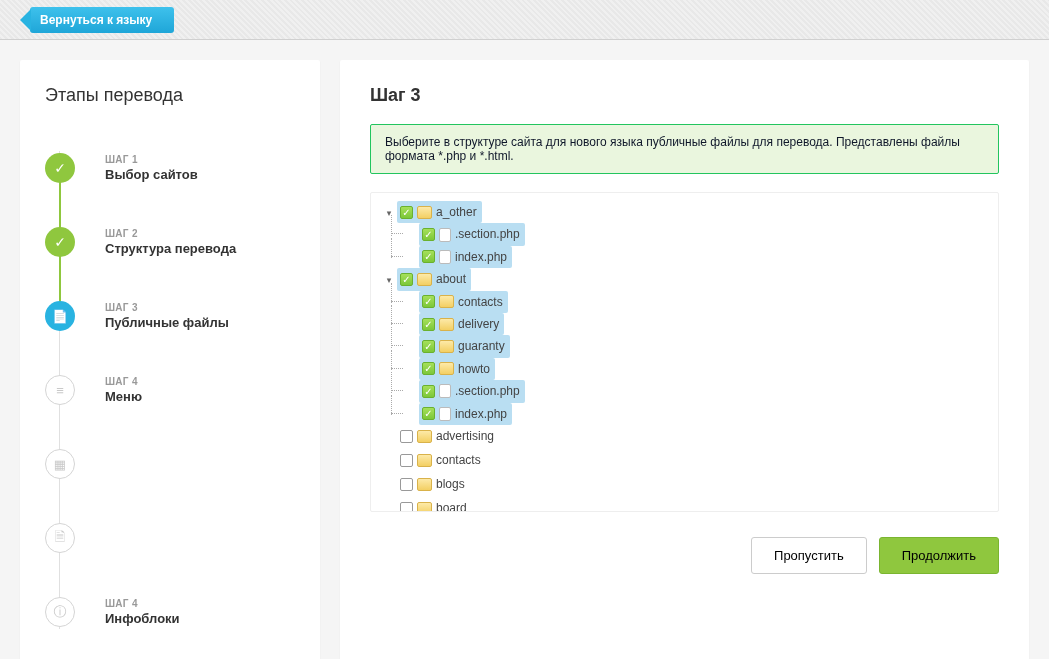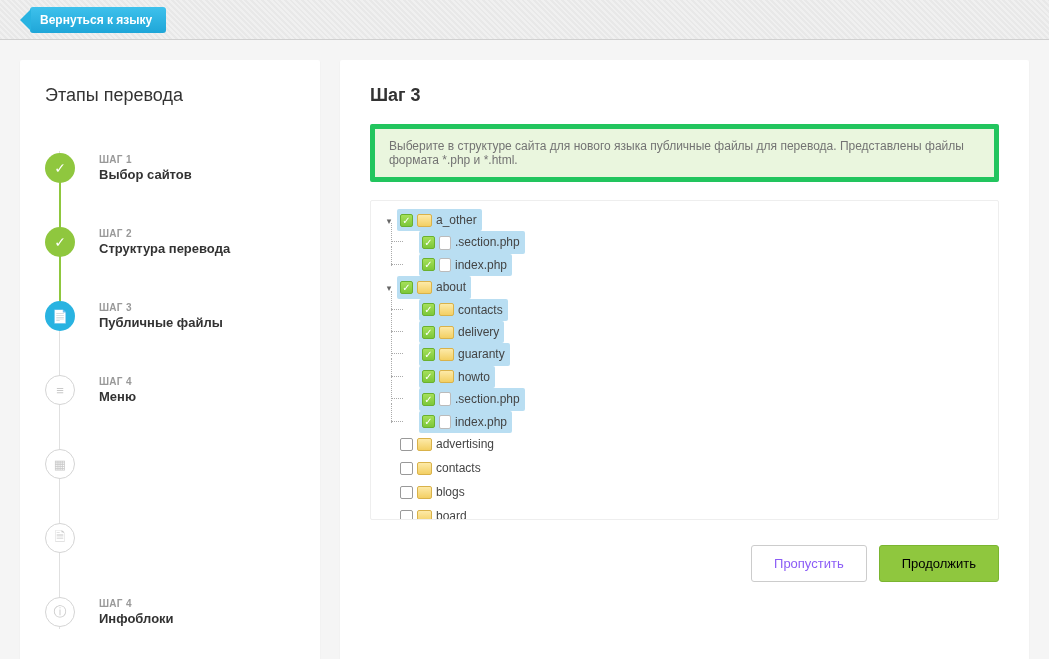--- a/index.html
+++ b/index.html
@@ -16,21 +16,21 @@
     display: flex;
     align-items: center;
     padding: 0 20px;
   }
   .back-btn {
     position: relative;
     background: linear-gradient(#3ec1ec, #1fa6d8);
     color: #fff;
     font-size: 12px;
     font-weight: bold;
-    padding: 6px 14px 6px 10px;
+    padding: 6px 22px 6px 10px;
     border-radius: 3px;
     cursor: pointer;
     margin-left: 10px;
   }
   .back-btn::before {
     content: "";
     position: absolute;
     left: -10px; top: 2px;
     width: 0; height: 0;
     border-top: 11px solid transparent;
@@ -62,21 +62,21 @@
     position: absolute;
     left: 14px;
     top: 20px;
     bottom: 20px;
     width: 1px;
     background: #e0e0e0;
   }
   .step {
     display: flex;
     align-items: center;
-    gap: 24px;
+    gap: 30px;
     position: relative;
     padding: 22px 0;
   }
   .step-circle {
     width: 30px; height: 30px;
     border-radius: 50%;
     display: flex;
     align-items: center;
     justify-content: center;
     z-index: 1;
@@ -103,22 +103,22 @@
   .main {
     flex: 1;
     padding: 25px 30px 25px 30px;
     display:flex;
     flex-direction:column;
     min-height: 600px;
   }
   .main h2 { font-size: 18px; font-weight: bold; margin-bottom: 18px; }
   .hint {
     background: #eaf6de;
-    color: #737373;
-    border: 5px solid #22c55e;
+    color: #0f172a;
+    border: 1px solid #22c55e;
     padding: 10px 14px;
     font-size: 12px;
     border-radius: 2px;
     margin-bottom: 18px;
   }
   .tree-area {
     flex: 1;
     border: 1px solid #eee;
     border-radius: 2px;
     padding: 8px 6px;
@@ -168,21 +168,21 @@
     justify-content:flex-end;
     gap: 12px;
     margin-top: 25px;
   }
   .btn {
     padding: 10px 22px;
     border-radius: 3px;
     font-size: 13px;
     cursor: pointer;
   }
-  .btn-secondary { background:#fff; border:1px solid #ccc; color:#8b5cf6; }
+  .btn-secondary { background:#fff; border:1px solid #ccc; color:#000000; }
   .btn-primary { background: #8fc73e; border:1px solid #7ab530; color:#000000; }
 </style>
 </head>
 <body>
 
 <div class="topbar">
   <div class="back-btn">Вернуться к языку</div>
 </div>
 
 <div class="wrap">

